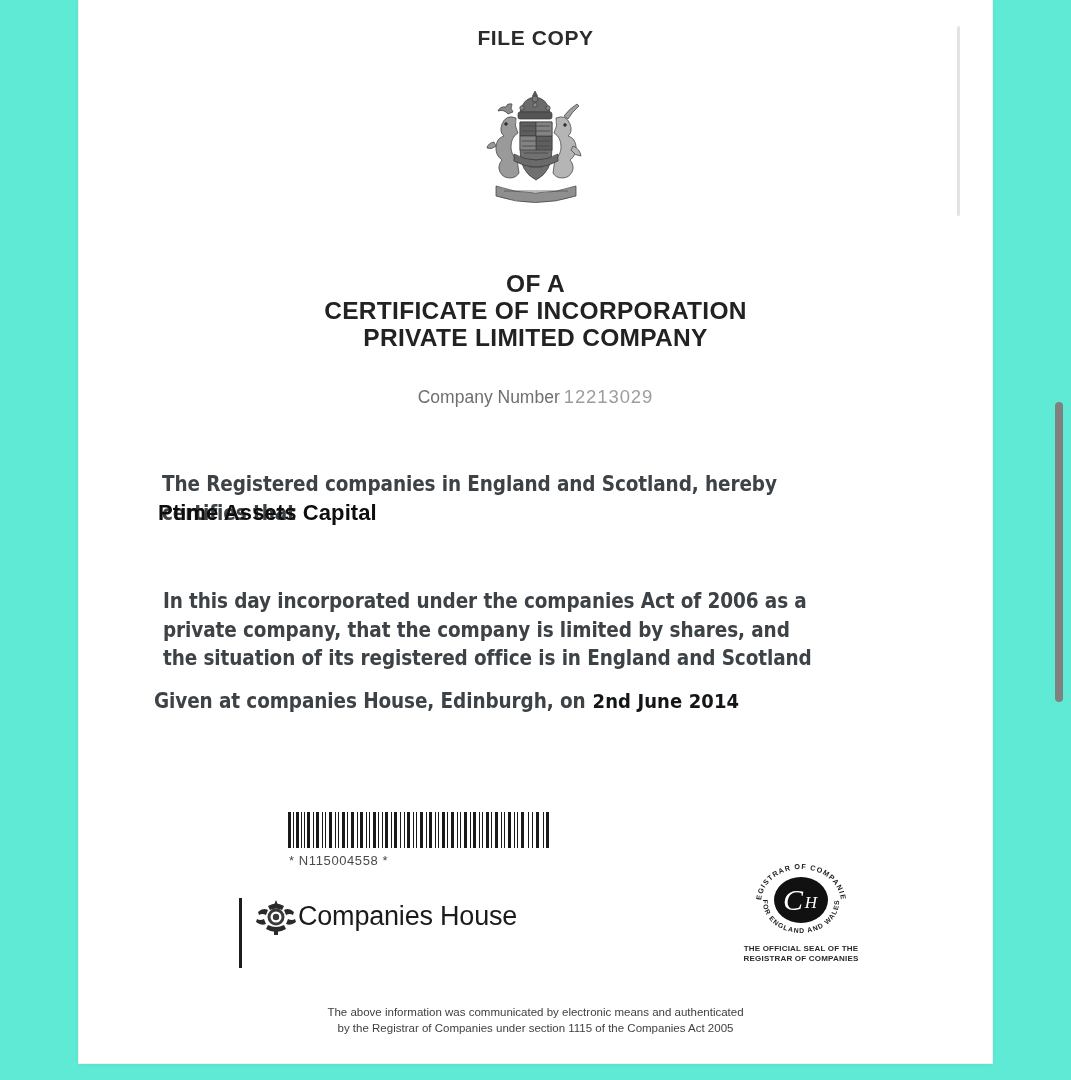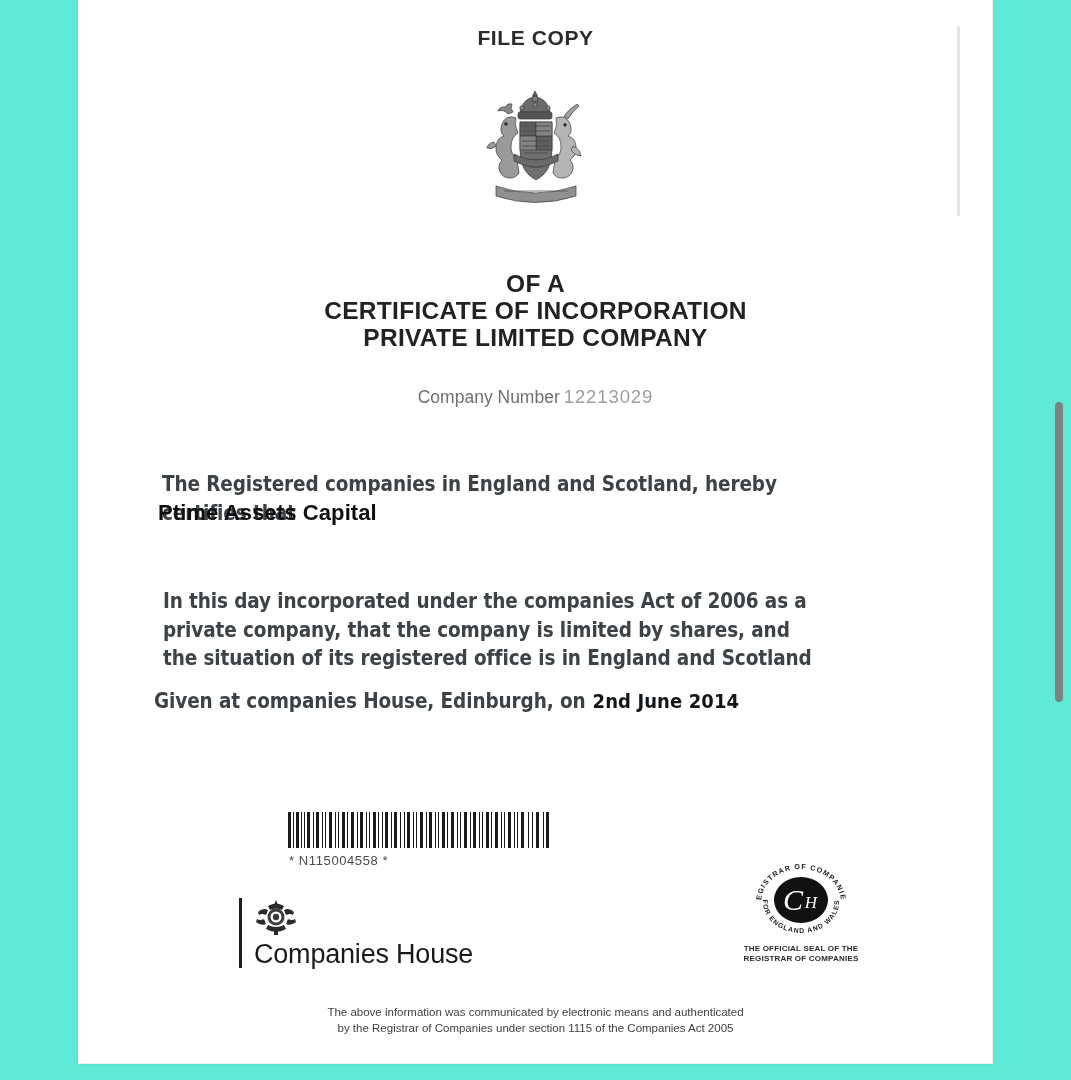--- a/index.html
+++ b/index.html
@@ -173,21 +173,21 @@
     left: 160px;
     display: flex;
     align-items: stretch;
   }
   #ch-rule {
     width: 3px;
     background: #1d1d1d;
     margin-right: 12px;
     height: 70px;
   }
-  #ch-right { display: flex; flex-direction: column; justify-content: flex-start; }
+  #ch-right { display: flex; flex-direction: row; justify-content: flex-start; }
   #ch-wordmark {
     font-family: "Liberation Sans", sans-serif;
     font-size: 27px;
     color: #1a1a1a;
     letter-spacing: -0.2px;
     margin-top: 3px;
   }
 
   
   #seal {

